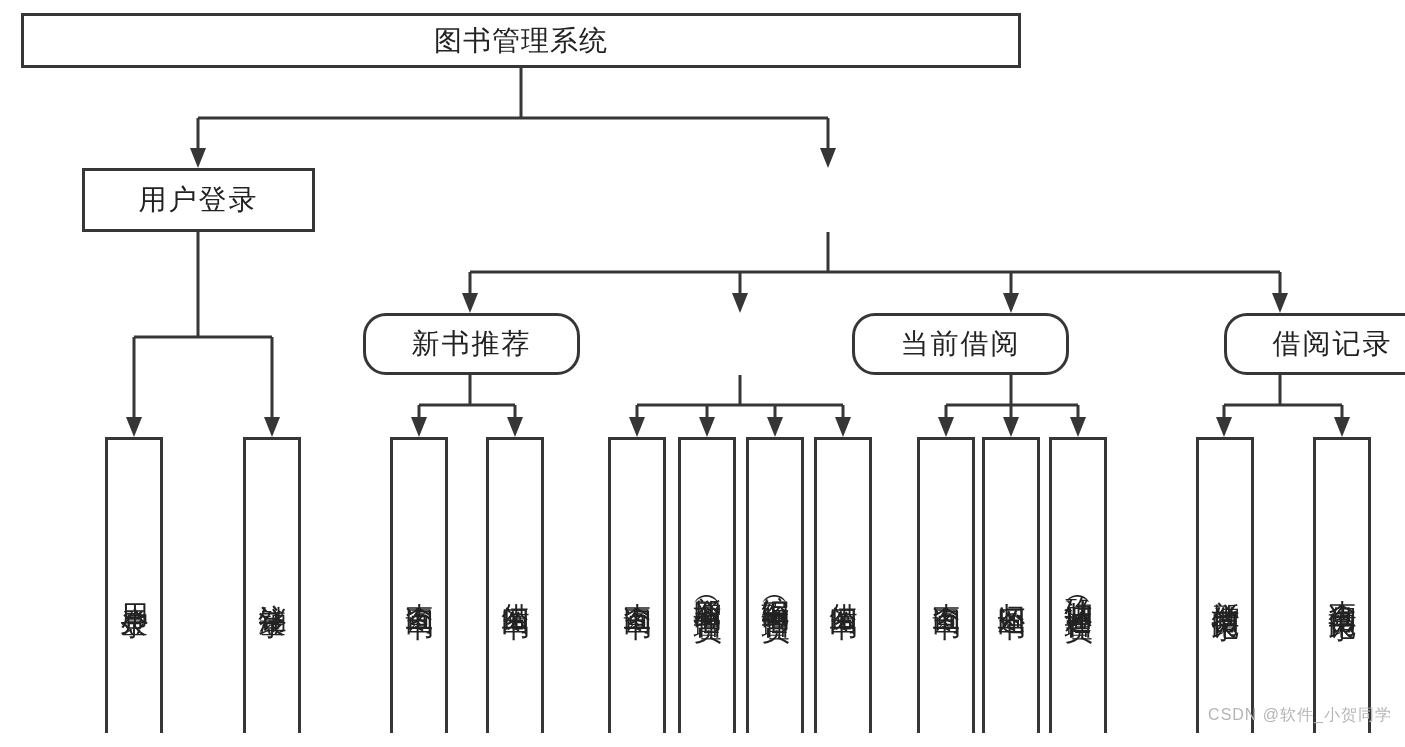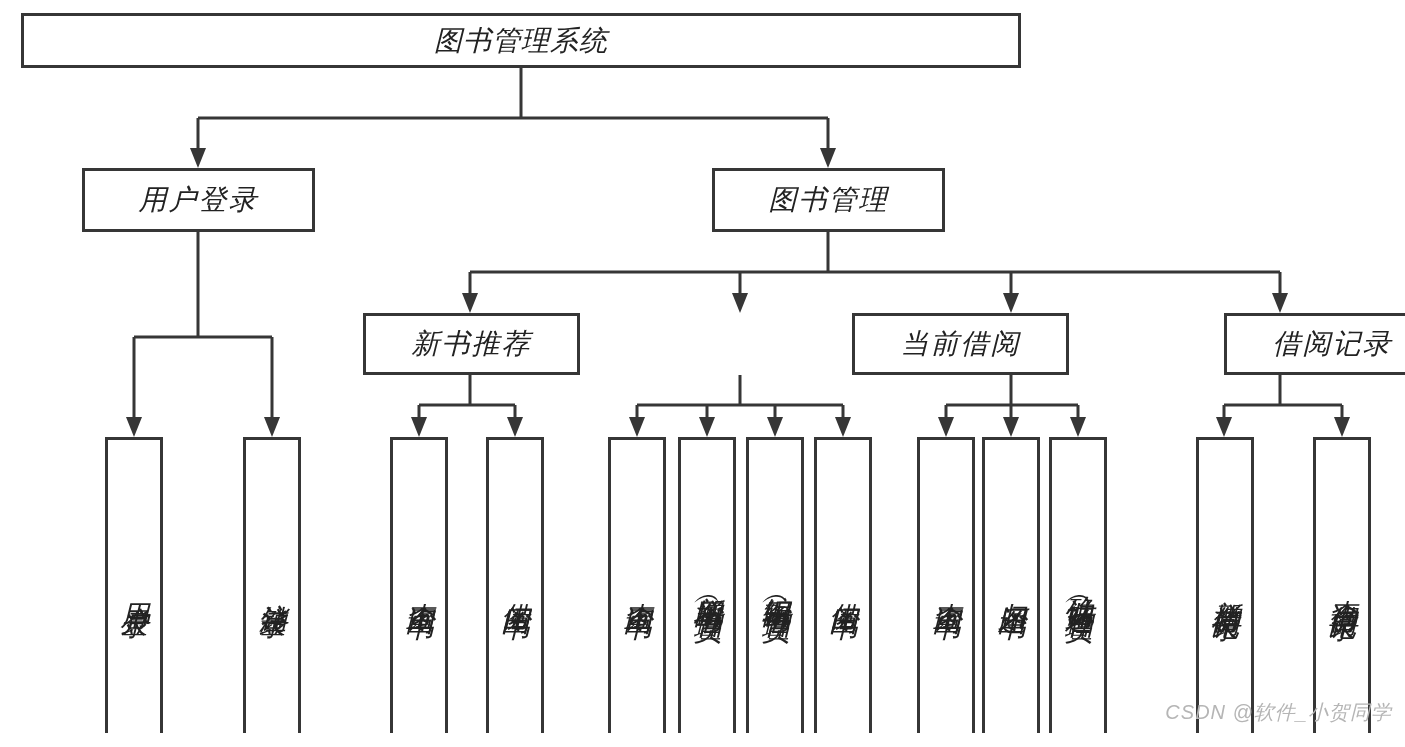--- a/index.html
+++ b/index.html
@@ -7,21 +7,20 @@
     padding: 0;
     background: #ffffff;
     font-family: "Liberation Sans", "DejaVu Sans", sans-serif;
   }
   .canvas {
     position: relative;
     width: 1405px;
     height: 733px;
     background: #ffffff;
     overflow: hidden;
-    font-style: italic;
   }
   .connectors {
     position: absolute;
     left: 0;
     top: 0;
     width: 1405px;
     height: 747px;
     z-index: 1;
   }
   .box {
@@ -33,35 +32,35 @@
     align-items: center;
     justify-content: center;
     color: #222222;
     z-index: 2;
   }
   .box.root {
     left: 21px; top: 13px; width: 1000px; height: 55px;
     font-size: 28px; letter-spacing: 1px;
   }
   .box.l2 { top: 168px; width: 233px; height: 64px; font-size: 28px; letter-spacing: 2px; }
-  .box.l3 { top: 313px; width: 217px; height: 62px; font-size: 28px; letter-spacing: 2px; }
+  .box.l3 { top: 313px; width: 217px; height: 62px; font-size: 28px; letter-spacing: 2px; border-radius: 23px; }
   .box.leaf { top: 437px; width: 58px; height: 300px; }
   .vtext {
     writing-mode: vertical-rl;
     text-orientation: mixed;
     font-size: 28px;
     letter-spacing: 3px;
     color: #222222;
     white-space: nowrap;
   }
   .watermark {
     position: absolute;
     right: 13px;
     bottom: 7px;
-    font-size: 20px;
+    font-size: 16px;
     color: #b5b5b5;
     letter-spacing: 1px;
     z-index: 3;
   }
 </style>
 </head>
 <body>
 
 <div class="canvas">
 
@@ -97,23 +96,20 @@
       <polygon points="1334,417 1350,417 1342,437"></polygon>
     </g>
   </svg>
 
   <div class="box root">
     <span>图书管理系统</span>
   </div>
 
   <div class="box l2" style="left:82px">
     <span>用户登录</span>
-  </div>
-  <div class="box l2" style="left:712px">
-    <span>图书管理</span>
   </div>
 
   <div class="box l3" style="left:363px">
     <span>新书推荐</span>
   </div>
   <div class="box l3" style="left:852px">
     <span>当前借阅</span>
   </div>
   <div class="box l3" style="left:1224px">
     <span>借阅记录</span>

